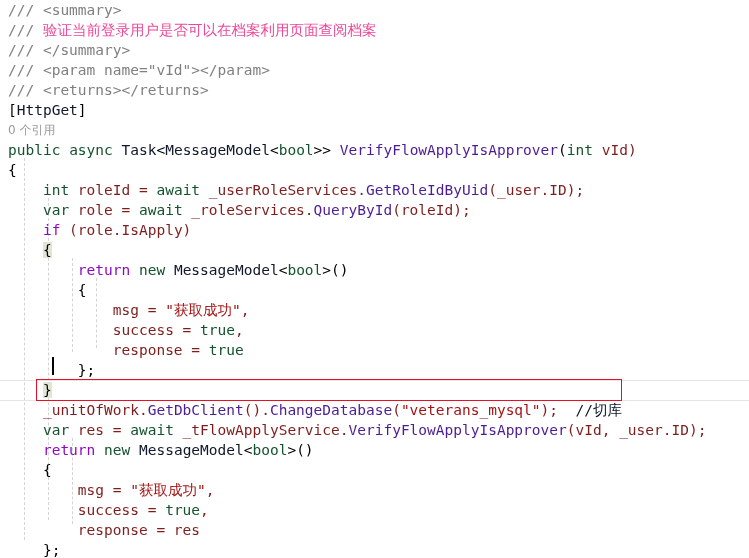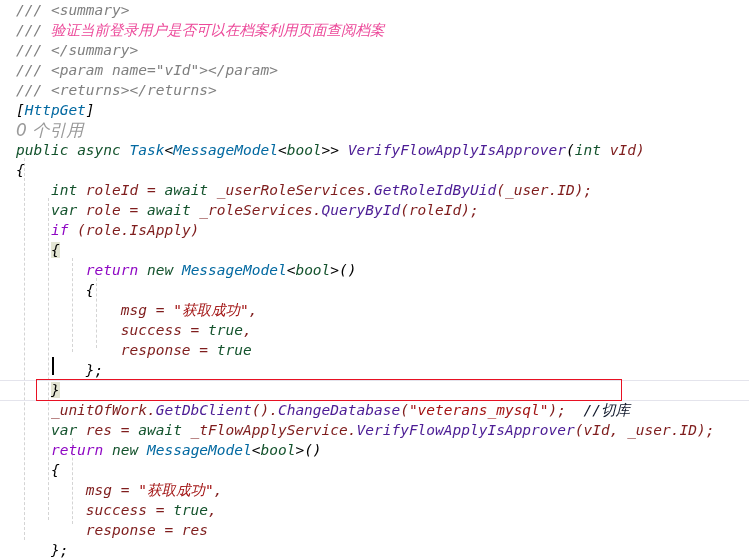--- a/index.html
+++ b/index.html
@@ -35,41 +35,40 @@
     left: 0;
     top: 0;
     width: 749px;
     font-size: 14.5px;
     line-height: 20px;
     white-space: pre;
     letter-spacing: 0px;
   }
   .line {
     height: 20px;
-    padding-left: 16px;
+    padding-left: 8px;
     white-space: pre;
-    font-style: italic;
   }
 
   
   .kw   { color: #14532d; }
   .ctl  { color: #8f08c4; }
-  .typ  { color: #0369a1; }
+  .typ  { color: #0f172a; }
   .mth  { color: #4c1d95; }
   .str  { color: #a31515; }
   .cmt  { color: #0f172a; }
   .doc  { color: #808080; }
   .docg { color: #ec4899; }
   .pln  { color: #7f1d1d; }
   .punc { color: #000000; }
 
   
   .codelens {
     color: #9a9a9a;
-    font-size: 17px;
+    font-size: 12px;
     font-family: "DejaVu Sans", "Liberation Sans", sans-serif;
   }
 
   
   .bracehl {
     background: #e3e5d3;
   }
 
   
   .curline-top, .curline-bot {

